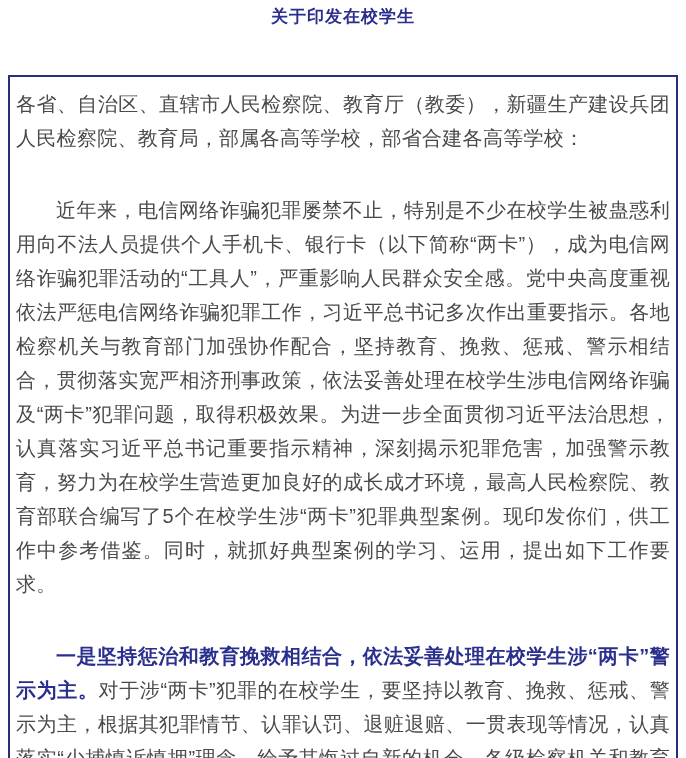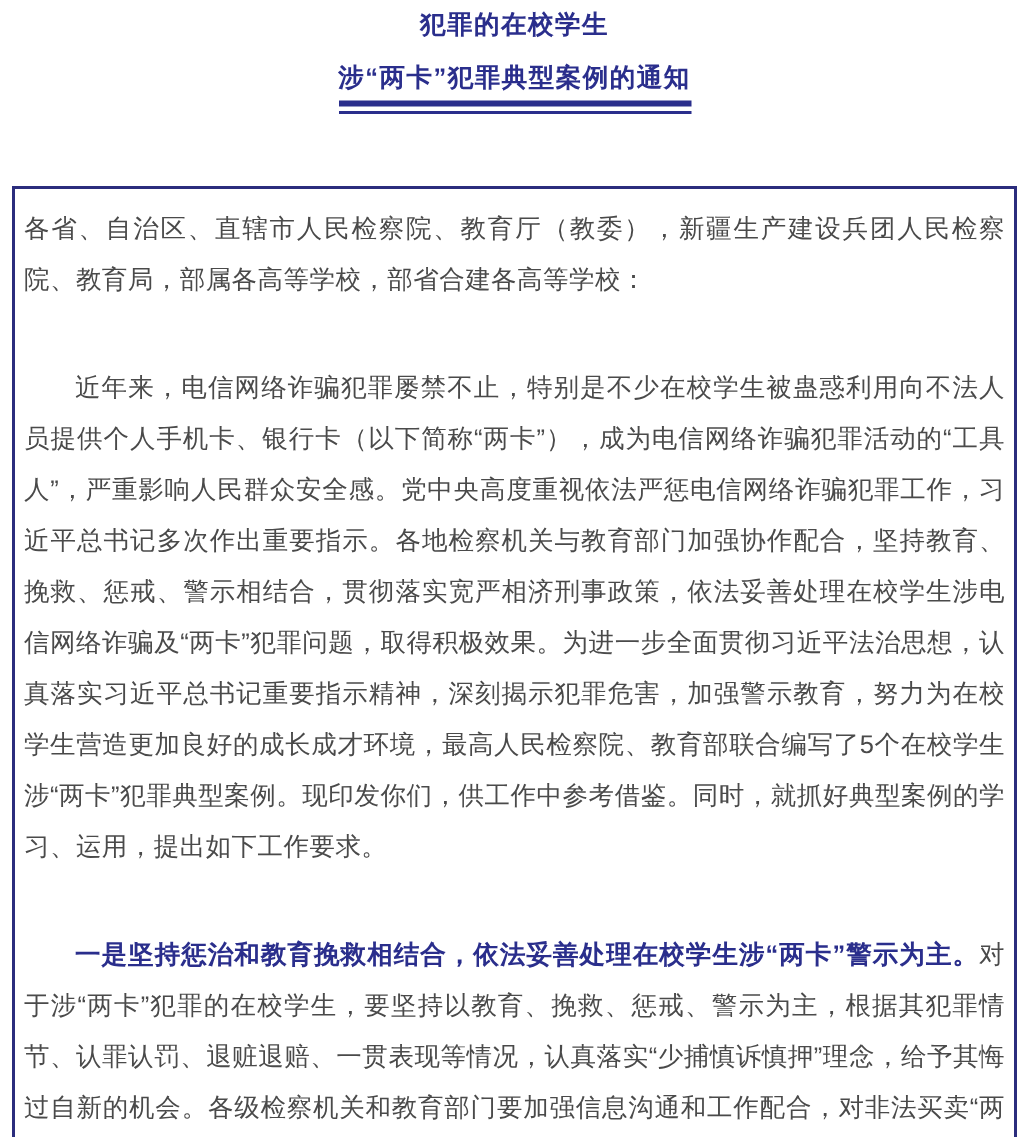--- a/index.html
+++ b/index.html
@@ -50,47 +50,41 @@
 
   
   .content-box{
     margin:48px 8px 0 8px;
     border:2px solid var(--border);
     padding:10px 6px 60px 6px;       
     box-sizing:border-box;
   }
   .para{
     margin:0 0 38px 0;
-    font-size:17px;
+    font-size:20px;
     line-height:34px;
     letter-spacing:0.3px;
     color:var(--text);
     text-align:justify;
     text-justify:inter-ideograph;
   }
   .para:last-child{margin-bottom:0;}
   .indent{text-indent:2em;margin-top:20px;}
   .lead{
     color:var(--accent);
     font-weight:bold;
   }
 </style>
 </head>
 <body>
 
 <div class="page">
 
   <header class="title-block">
-    <div class="title-line1">犯罪的在校学生</div>
-    <div class="title-line2-row">
-      <span class="title-line2">
-        <span>涉“两卡”犯罪典型案例的通知</span>
-        <span class="double-rule"></span>
-      </span>
-    </div>
+    <div class="title-line1">关于印发在校学生</div>
   </header>
 
   <main class="content-box">
     <p class="para">各省、自治区、直辖市人民检察院、教育厅（教委），新疆生产建设兵团人民检察院、教育局，部属各高等学校，部省合建各高等学校：</p>
 
     <p class="para indent">近年来，电信网络诈骗犯罪屡禁不止，特别是不少在校学生被蛊惑利用向不法人员提供个人手机卡、银行卡（以下简称“两卡”），成为电信网络诈骗犯罪活动的“工具人”，严重影响人民群众安全感。党中央高度重视依法严惩电信网络诈骗犯罪工作，习近平总书记多次作出重要指示。各地检察机关与教育部门加强协作配合，坚持教育、挽救、惩戒、警示相结合，贯彻落实宽严相济刑事政策，依法妥善处理在校学生涉电信网络诈骗及“两卡”犯罪问题，取得积极效果。为进一步全面贯彻习近平法治思想，认真落实习近平总书记重要指示精神，深刻揭示犯罪危害，加强警示教育，努力为在校学生营造更加良好的成长成才环境，最高人民检察院、教育部联合编写了5个在校学生涉“两卡”犯罪典型案例。现印发你们，供工作中参考借鉴。同时，就抓好典型案例的学习、运用，提出如下工作要求。</p>
 
     <p class="para indent"><span class="lead">一是坚持惩治和教育挽救相结合，依法妥善处理在校学生涉“两卡”警示为主。</span><span>对于涉“两卡”犯罪的在校学生，要坚持以教育、挽救、惩戒、警示为主，根据其犯罪情节、认罪认罚、退赃退赔、一贯表现等情况，认真落实“少捕慎诉慎押”理念，给予其悔过自新的机会。各级检察机关和教育部门要加强信息沟通和工作配合，对非法买卖“两卡”的学生，加强批评教育和监督管理，促使其深刻认识错误、悔过自新。</span></p>
   </main>
 

